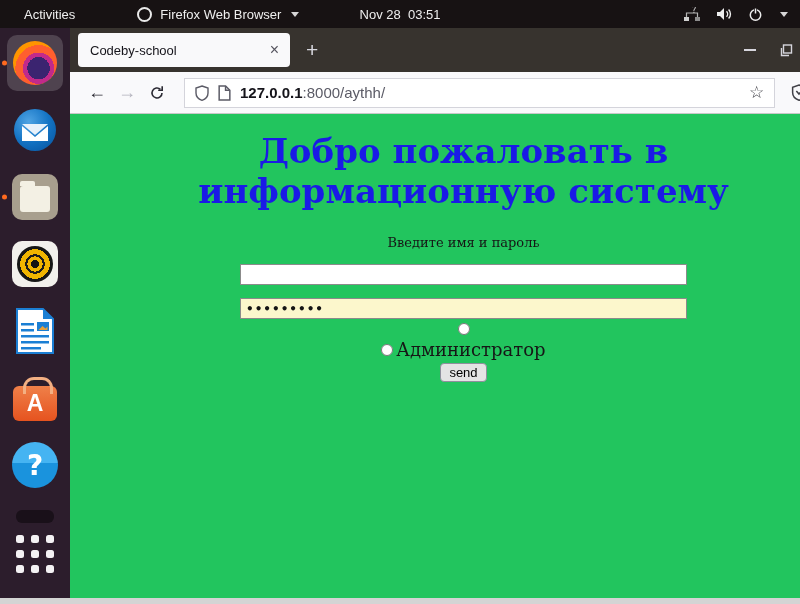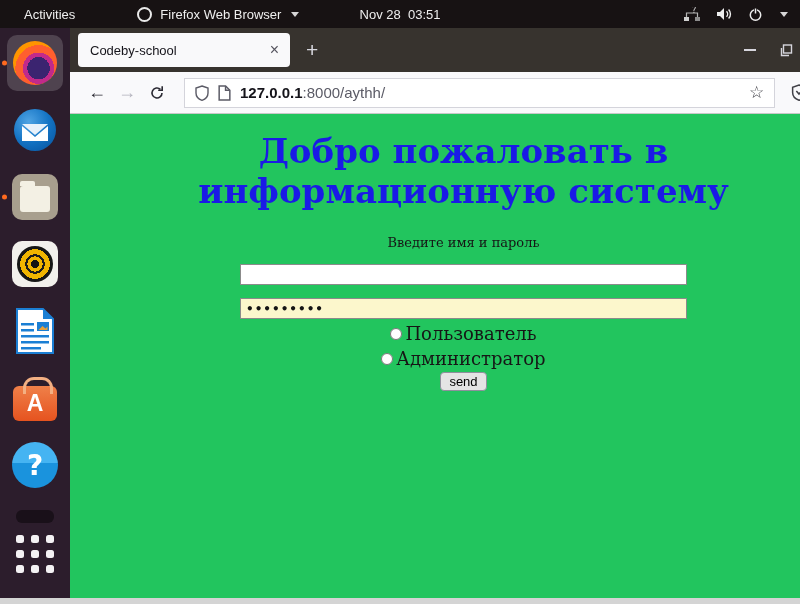--- a/index.html
+++ b/index.html
@@ -219,21 +219,20 @@
     </div>
   </div>
 
   <div class="content">
     <div class="page-title">Добро пожаловать в информационную систему</div>
     <div class="subtitle">Введите имя и пароль</div>
     <input class="text-input" type="text" value="" style="">
     <input class="password-input" type="text" value="•••••••••" style="">
     <div class="radio-row">
       <input type="radio" name="role" style="">
-      <span>Пользователь</span>
     </div>
     <div class="radio-row">
       <input type="radio" name="role" style="">
       <span>Администратор</span>
     </div>
     <button class="send-btn">send</button>
   </div>
 </div>
 
 <div class="bottom-strip"></div>

